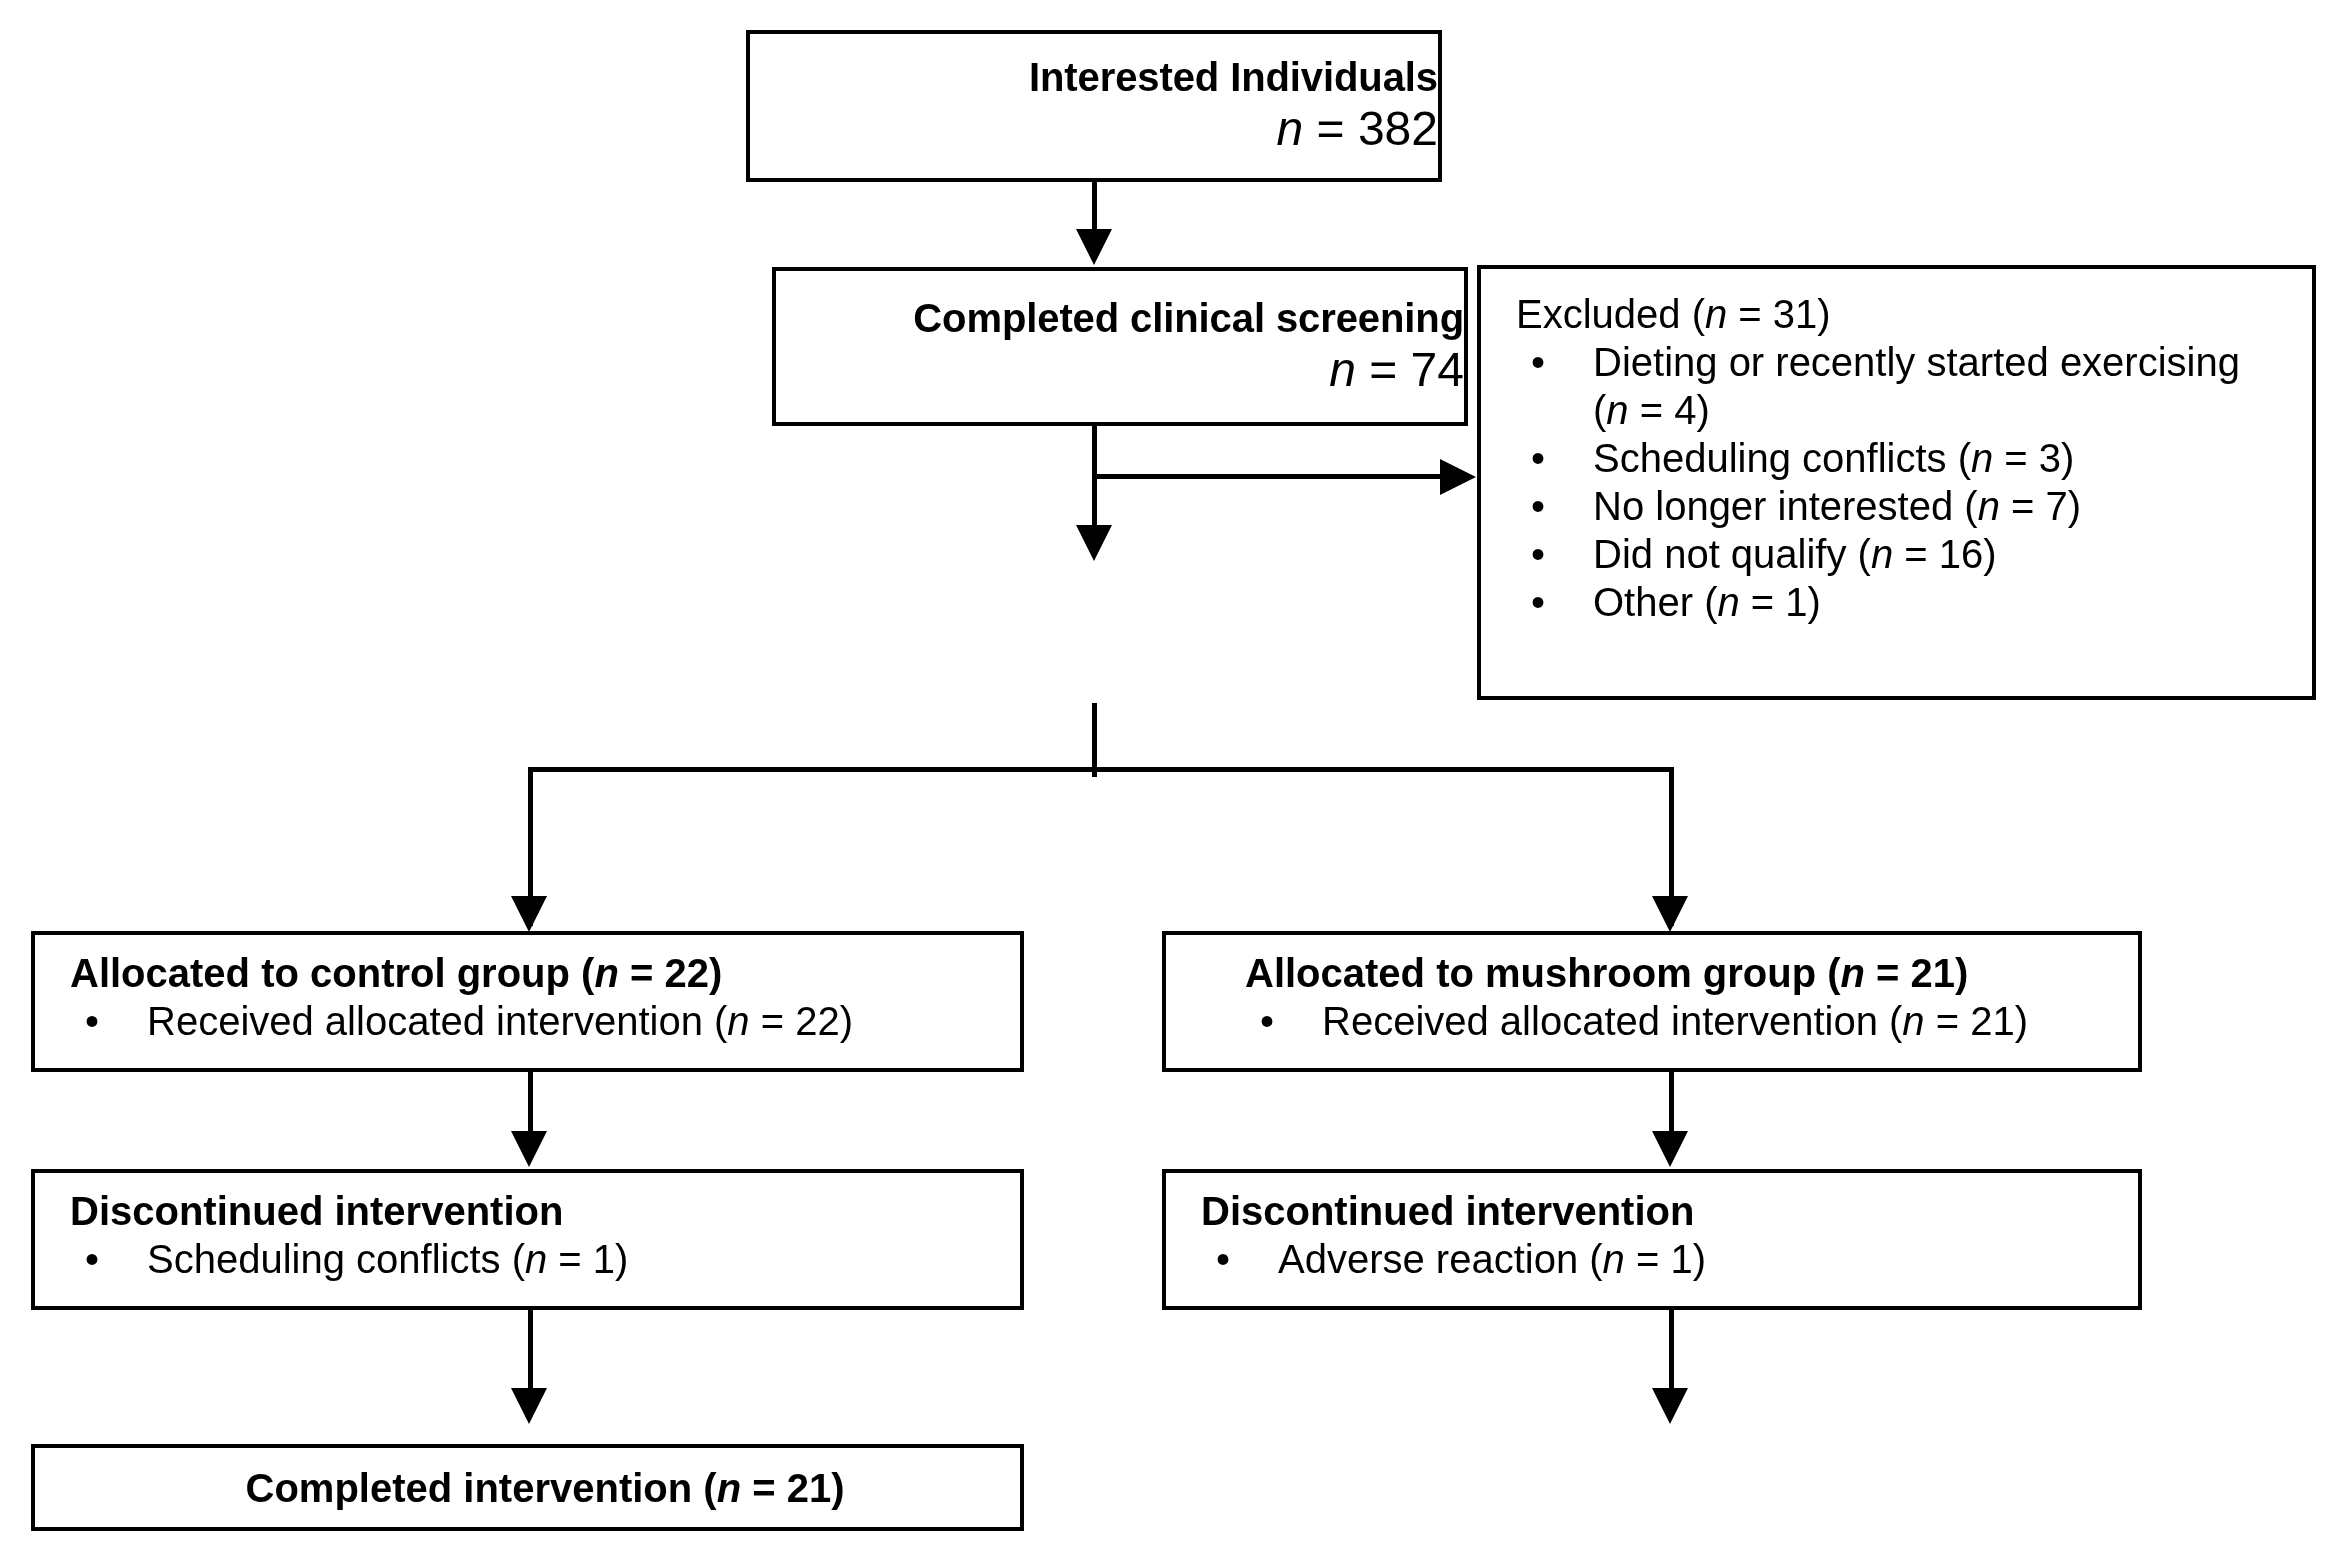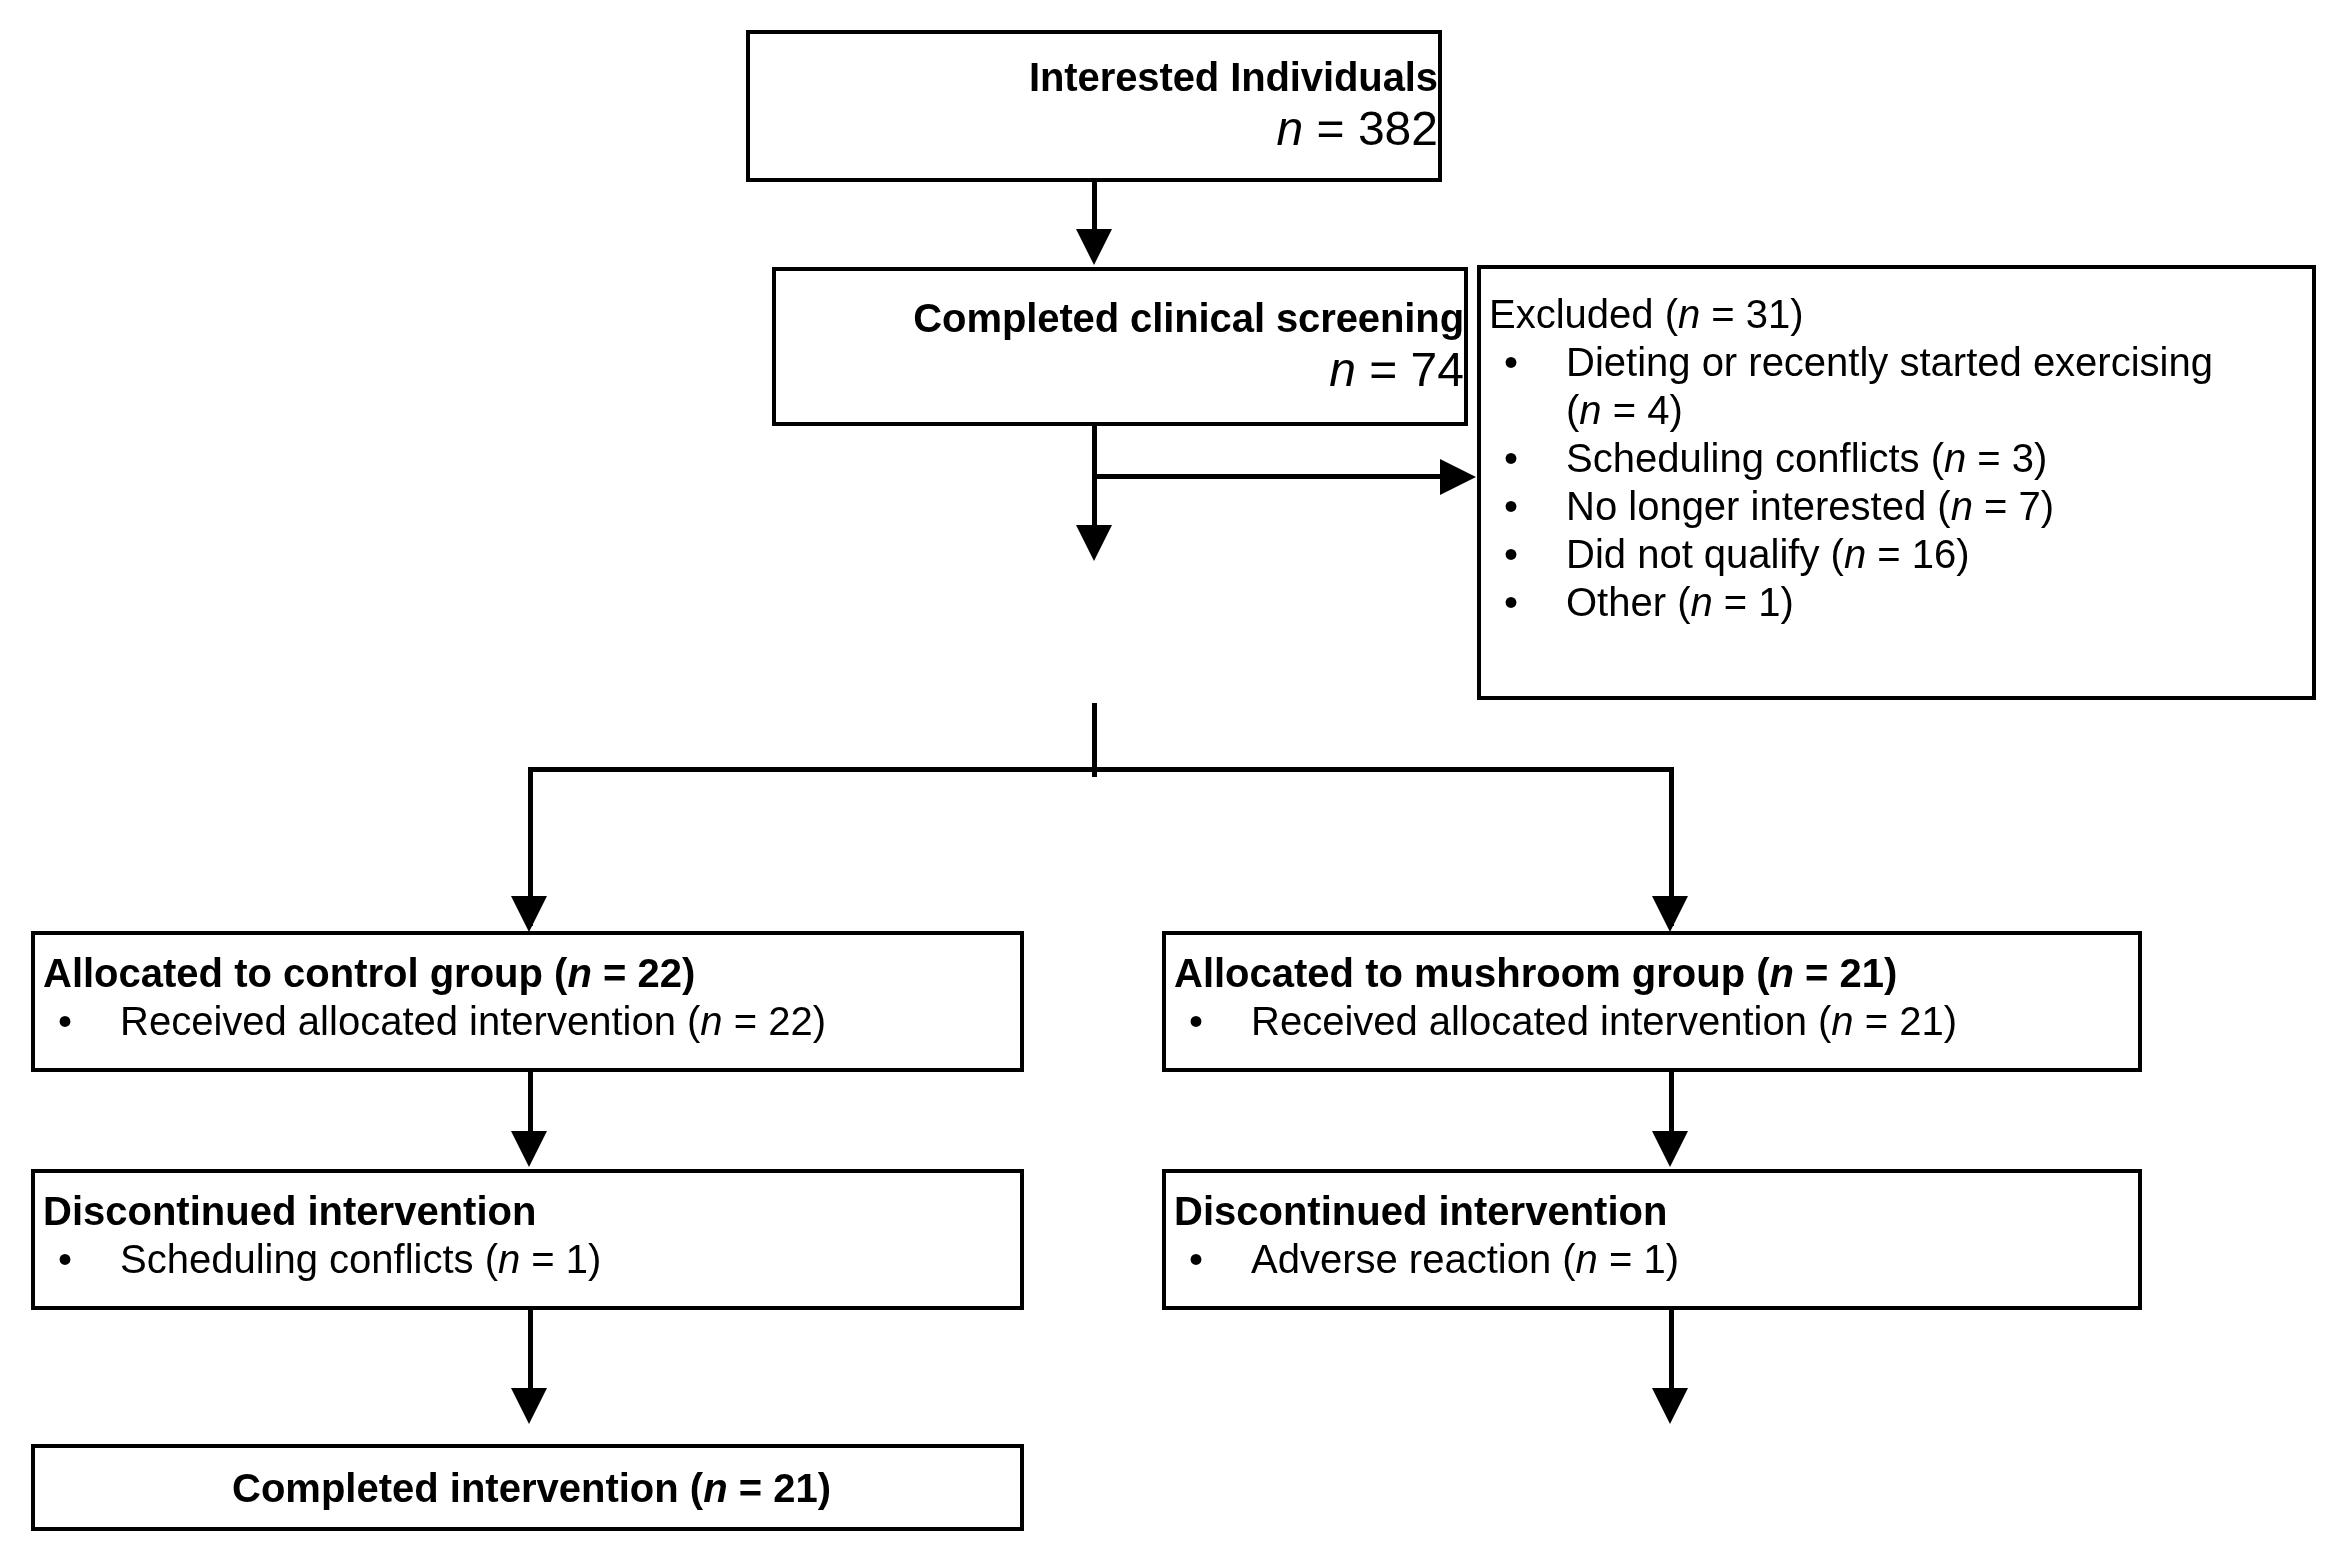--- a/index.html
+++ b/index.html
@@ -68,21 +68,21 @@
     padding-left: 77px;
     margin: 0;
   }
   ul.blist li .bul {
     position: absolute;
     left: 15px;
     top: 0;
     font-size: 40px;
     line-height: 1.2;
   }
-  .pad-l { padding-left: 8px; }
+  .pad-l { padding-left: 35px; }
 
   
   .vline {
     position: absolute;
     width: 4.8px;
     background: #000000;
   }
   .hline {
     position: absolute;
     height: 4.8px;
@@ -174,21 +174,21 @@
       <ul class="blist">
         <li>
           <span class="bul">•</span>
           <span>Received allocated intervention (</span><span class="ital">n</span><span> = 22)</span>
         </li>
       </ul>
     </div>
   </div>
 
   <div class="node" style="left:1162px; top:931px; width:980px; height:141px;">
-    <div class="node-inner pad-l" style="top:13.7px;">
+    <div class="node-inner pad-l" style="top:13.7px;margin-left:44px;">
       <div class="lead"><span>Allocated to mushroom group (</span><span class="ital">n</span><span> = 21)</span></div>
       <ul class="blist">
         <li>
           <span class="bul">•</span>
           <span>Received allocated intervention (</span><span class="ital">n</span><span> = 21)</span>
         </li>
       </ul>
     </div>
   </div>
 

